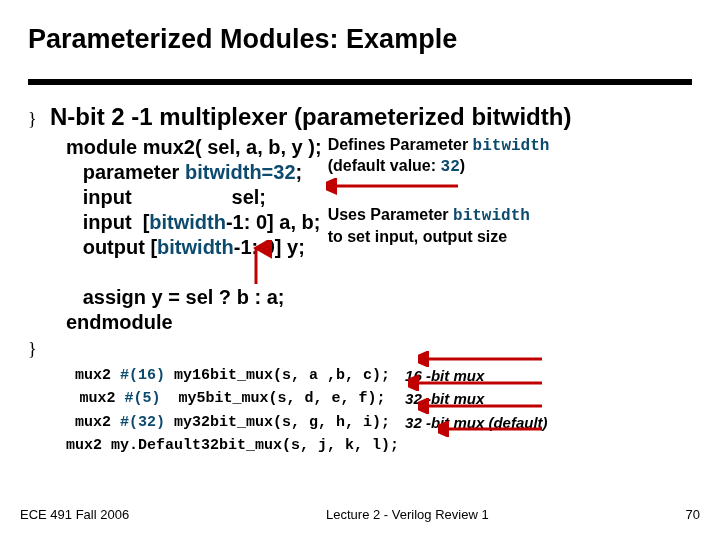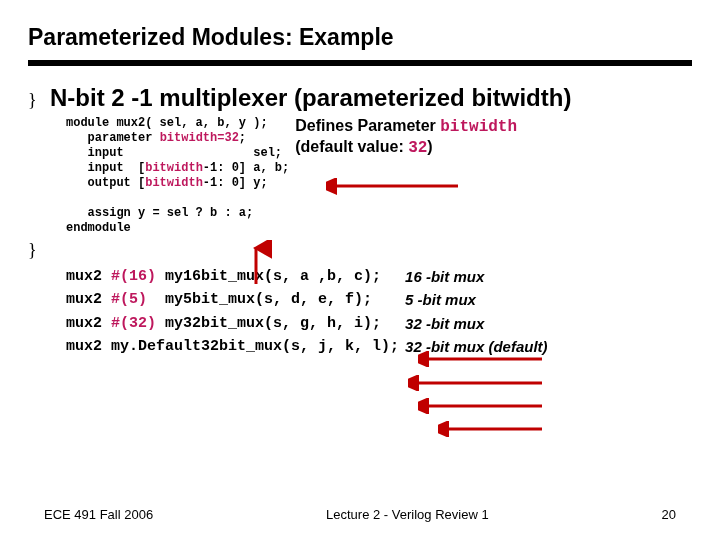--- a/index.html
+++ b/index.html
@@ -13,23 +13,23 @@
     position: relative;
     overflow: hidden;
   }
   .slide {
     width: 100%;
     height: 100%;
     padding: 24px 28px 18px 28px;
     position: relative;
   }
   .title {
-    font-size: 23px;
+    font-size: 27px;
     font-weight: bold;
-    margin: 0 0 9px 0;
+    margin: 0 0 24px 0;
   }
   .rule {
     height: 6px;
     background: #000;
     margin: 0 0 18px 0;
   }
   .bullet-row {
     display: flex;
     align-items: baseline;
     margin-bottom: 4px;
@@ -43,60 +43,61 @@
   .bullet-text {
     font-size: 24px;
     font-weight: bold;
   }
   .content-row {
     display: flex;
     align-items: flex-start;
     gap: 6px;
   }
   .code-block {
-    font-family: Liberation Mono, monospace;
-    font-size: 12px;
+    font-family: Liberation Sans, sans-serif;
+    font-size: 20px;
     font-weight: bold;
     line-height: 1.25;
     white-space: pre;
     padding-left: 38px;
   }
-  .kw-red { color: #be185d; }
+  .kw-red { color: #0c4a6e; }
   .notes {
     flex: 1;
     min-width: 228px;
   }
   .note {
     font-size: 16px;
     line-height: 1.2;
     margin-bottom: 28px;
   }
   .note .fw { font-weight: bold; }
   .note .mono { font-family: "Courier New", Courier, monospace; font-weight: bold; }
   .inst-block {
     font-family: "Courier New", Courier, monospace;
     font-size: 15px;
     font-weight: bold;
     line-height: 1.55;
     white-space: pre;
     padding-left: 38px;
+    text-align: center;
   }
   .inst-notes {
     font-size: 15px;
     font-weight: bold;
     line-height: 1.55;
     min-width: 158px;
     font-style: italic;
   }
   .footer {
     position: absolute;
     left: 0;
     right: 0;
     bottom: 18px;
-    padding: 0 44px;
+    padding: 0 20px;
     display: flex;
     justify-content: space-between;
     font-size: 13px;
   }
   svg.arrow { position: absolute; pointer-events: none; }
 </style>
 </head>
 <body>
 
 <div class="slide">
@@ -116,36 +117,39 @@
 <span>   output [</span><span class="kw-red">bitwidth</span><span>-1: 0] y;</span>
 <span></span>
 <span>   assign y = sel ? b : a;</span>
 <span>endmodule</span></div>
 
     <div class="notes">
       <div class="note">
         <span class="fw">Defines Parameter </span><span class="mono kw-red">bitwidth</span><br>
         <span class="fw">(default value: </span><span class="mono kw-red">32</span><span class="fw">)</span>
       </div>
+      <div class="note" style="margin-top:14px;">
+        <span class="fw">Uses Parameter </span><span class="mono kw-red">bitwidth</span><br>
+        <span class="fw">to set input, output size</span>
+      </div>
     </div>
   </div>
 
   <div class="bullet-row" style="margin-top:4px;">
     <span class="wingding">}</span>
   </div>
 
   <div class="content-row">
     <div class="inst-block"><span>mux2 </span><span class="kw-red">#(16)</span><span> my16bit_mux(s, a ,b, c);</span>
 <span>mux2 </span><span class="kw-red">#(5) </span><span> my5bit_mux(s, d, e, f);</span>
 <span>mux2 </span><span class="kw-red">#(32)</span><span> my32bit_mux(s, g, h, i);</span>
 <span>mux2 my.Default32bit_mux(s, j, k, l);</span></div>
 
     <div class="inst-notes">
       <div>16 -bit mux</div>
-      <div>5 -bit mux</div>
       <div>32 -bit mux</div>
       <div>32 -bit mux (default)</div>
     </div>
   </div>
 
   <svg class="arrow" style="left:326px; top:178px;" width="140" height="20">
     <defs>
         <marker id="ah1" markerWidth="8" markerHeight="8" refX="1" refY="3" orient="auto">
           <path d="M0,0 L0,6 L7,3 z" fill="#c00000"></path>
         </marker>
@@ -176,15 +180,15 @@
   <svg class="arrow" style="left:418px; top:398px;" width="132" height="16">
     <line x1="124" y1="8" x2="8" y2="8" stroke="#c00000" stroke-width="3" marker-end="url(#ah3)"></line>
   </svg>
   <svg class="arrow" style="left:438px; top:421px;" width="112" height="16">
     <line x1="104" y1="8" x2="8" y2="8" stroke="#c00000" stroke-width="3" marker-end="url(#ah3)"></line>
   </svg>
 
   <div class="footer">
     <span>ECE 491 Fall 2006</span>
     <span>Lecture 2 - Verilog Review 1</span>
-    <span>20</span>
+    <span>70</span>
   </div>
 </div>
 
 </body></html>

